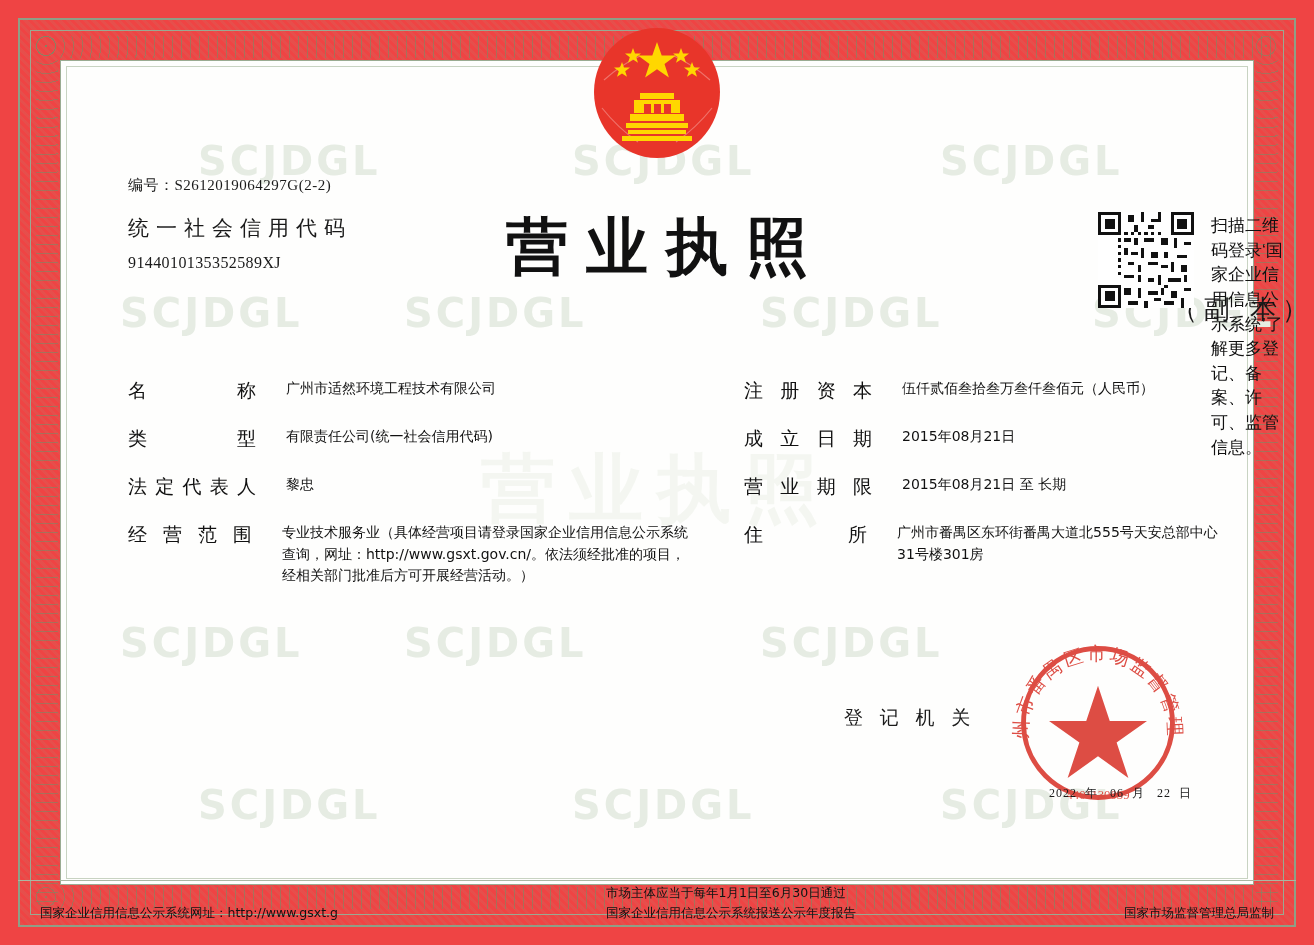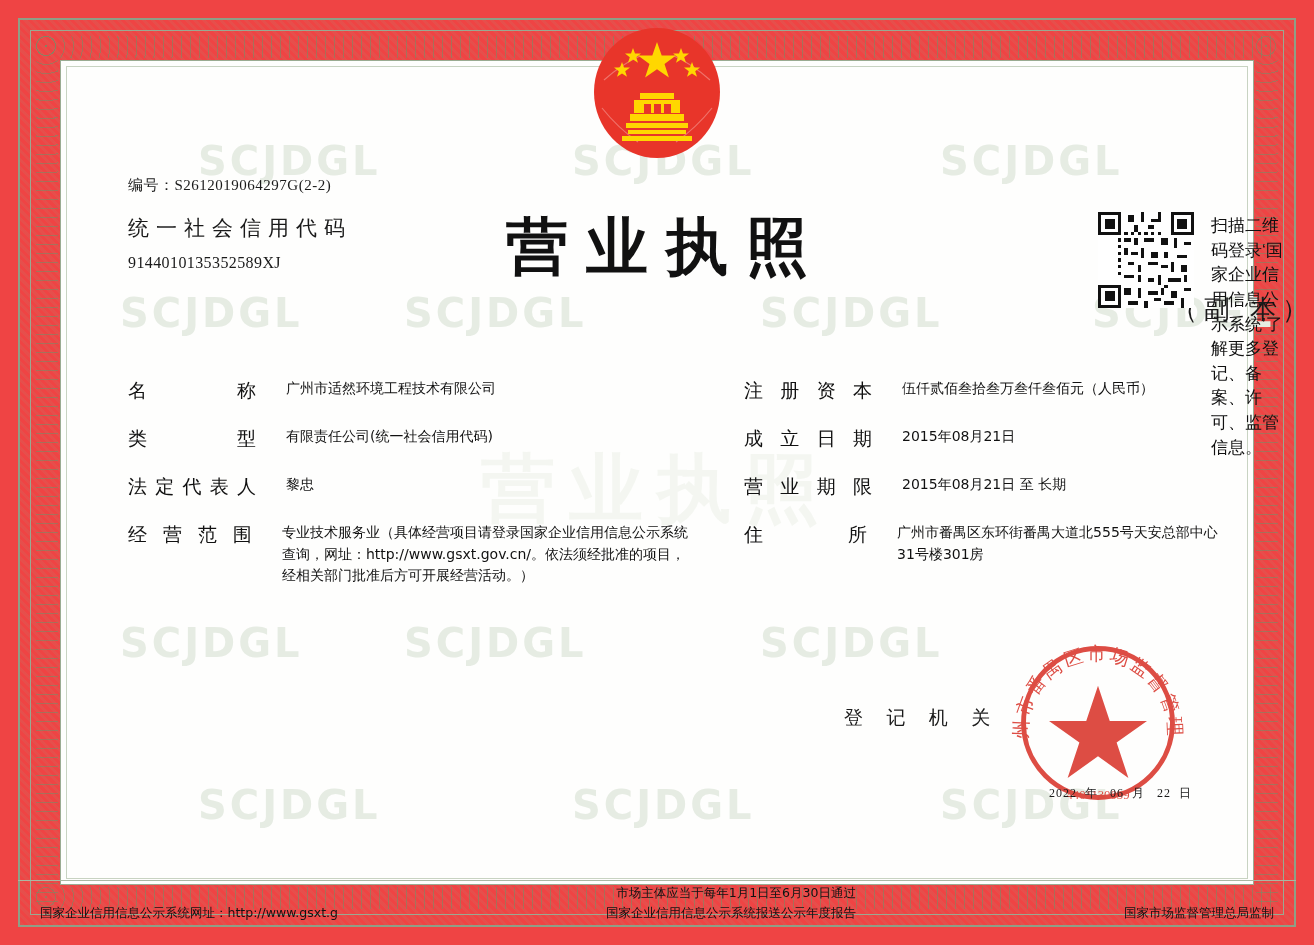--- a/index.html
+++ b/index.html
@@ -183,21 +183,21 @@
   .col-right { left: 744px; }
 
   .value-pad { margin-left: 10px; }
 
   .reg-authority {
     position: absolute;
     left: 844px;
     top: 705px;
     font-size: 19px;
     letter-spacing: 6px;
-    font-family: Liberation Mono, monospace;
+    font-family: Liberation Serif, serif;
   }
 
   .issue-date {
     position: absolute;
     right: 118px;
     top: 785px;
     font-size: 12px;
     font-family: "Liberation Serif", serif;
     letter-spacing: 1px;
   }
@@ -219,21 +219,21 @@
     left: 40px;
     right: 40px;
     bottom: 22px;
     display: flex;
     justify-content: space-between;
     align-items: flex-end;
     font-family: "DejaVu Sans", sans-serif;
     font-size: 12.5px;
     color: #111;
   }
-  .footer-center { text-align: right; line-height: 1.6; }
+  .footer-center { text-align: left; line-height: 1.6; }
   .footer-left, .footer-right { line-height: 1.6; }
   .footer-line { position: absolute; left: 18px; right: 18px; bottom: 64px; border-top: 1px solid #aab8a3; }
 </style>
 </head>
 <body>
 
 <div class="page">
 
   <div class="border-outer"></div>
   <div class="wave-band wave-top"></div>

